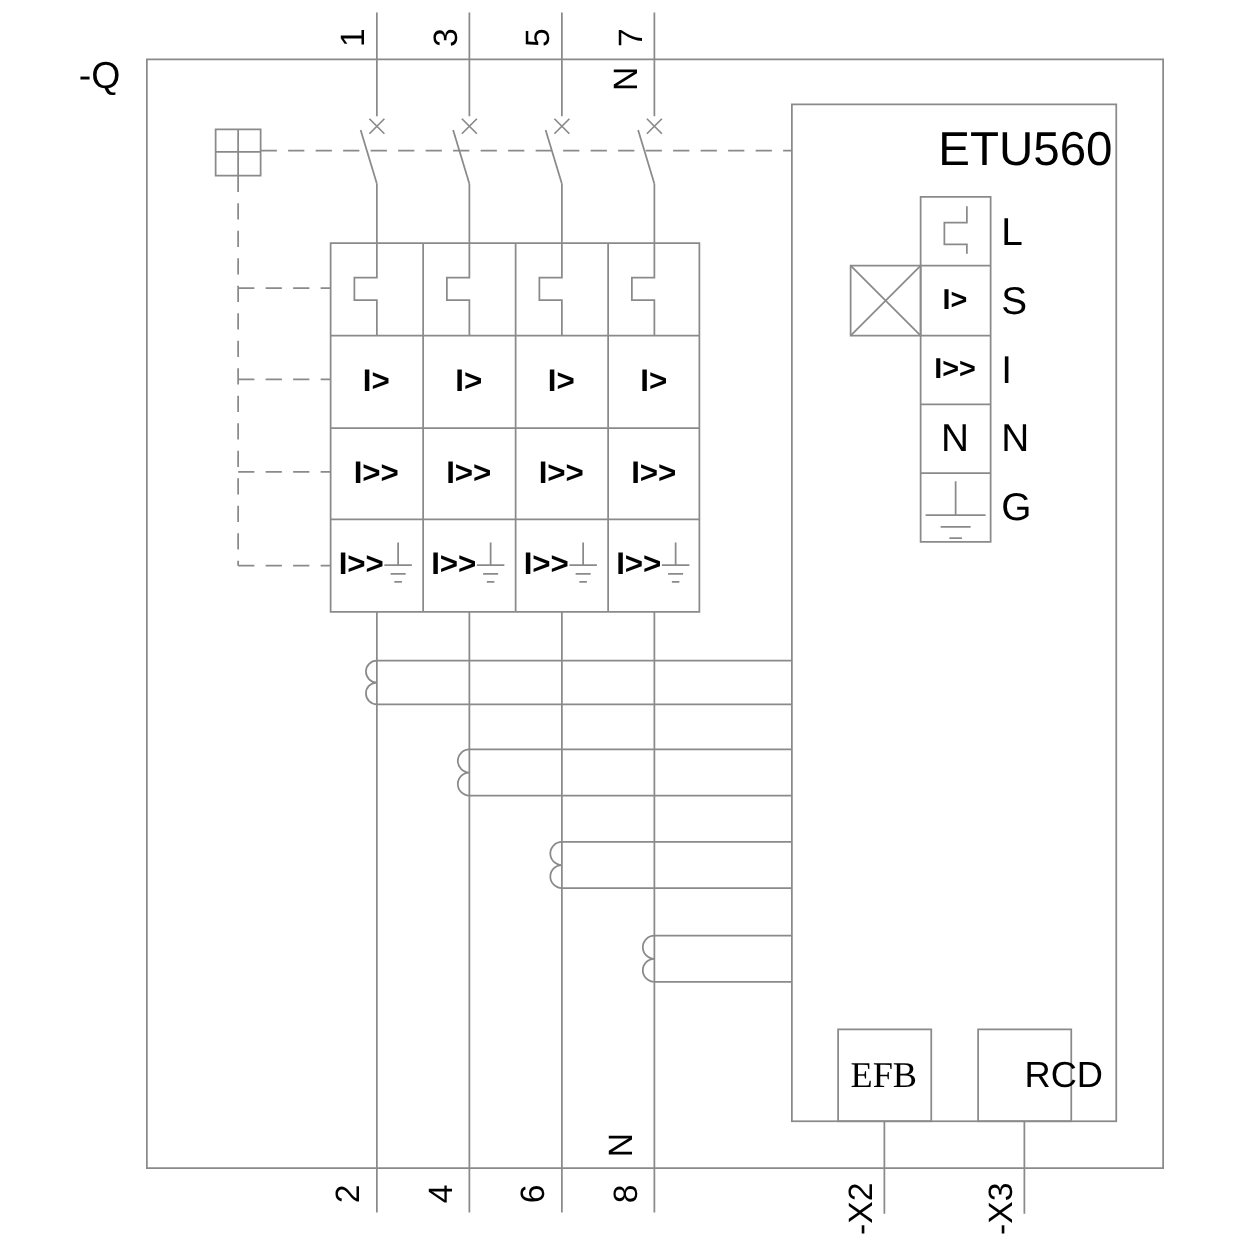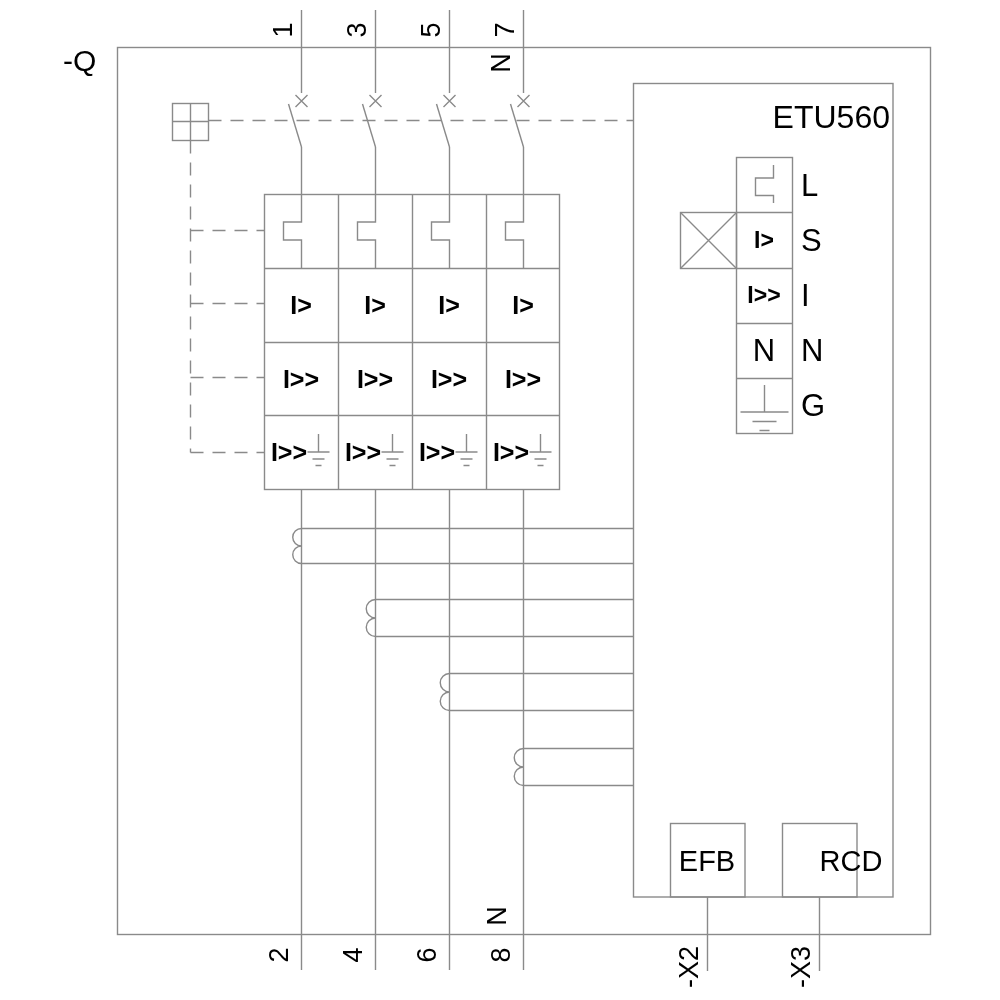--- a/index.html
+++ b/index.html
@@ -8,21 +8,21 @@
     font-family:"Liberation Sans",sans-serif;color:#000000;overflow:hidden;
   }
   .canvas svg{position:absolute;left:0;top:0;}
   .lbl{position:absolute;white-space:nowrap;color:#000;}
   .center{transform:translate(-50%,-50%);}
   .vert{transform:translate(-50%,-50%) rotate(-90deg);}
   .t27{font-size:27px;}
   .t25b{font-size:25px;font-weight:700;}
   .t23b{font-size:23px;font-weight:700;}
   .t31{font-size:31px;}
-  .t28{font-size:32px;}
+  .t28{font-size:38px;}
   .t29{font-size:29px;}
   .t30{font-size:30px;}
 </style>
 </head>
 <body>
 
 <div class="canvas">
 
   <svg width="1000" height="1000" viewBox="0 0 1000 1000">
     <g fill="none" stroke="#8a8a8a" stroke-width="1.4">
@@ -186,19 +186,19 @@
   <div class="lbl center t23b" style="left:764px;top:240px;">I&gt;</div>
   <div class="lbl center t23b" style="left:764px;top:295px;">I&gt;&gt;</div>
   <div class="lbl center t31" style="left:764px;top:351px;">N</div>
 
   <div class="lbl t31" style="left:801px;top:168px;">L</div>
   <div class="lbl t31" style="left:801px;top:223px;">S</div>
   <div class="lbl t31" style="left:801px;top:278px;">I</div>
   <div class="lbl t31" style="left:801px;top:333px;">N</div>
   <div class="lbl t31" style="left:801px;top:388px;">G</div>
 
-  <div class="lbl center t29" style="left:707px;top:861px;">EFB</div>
+  <div class="lbl center t29" style="left:707px;top:861px;font-family:Liberation Serif, serif;">EFB</div>
   <div class="lbl center t29" style="left:819px;top:861px;margin-left:32px;">RCD</div>
 
   <div class="lbl vert t27" style="left:689px;top:967px;">-X2</div>
   <div class="lbl vert t27" style="left:801px;top:967px;">-X3</div>
 
 </div>
 
 </body></html>

